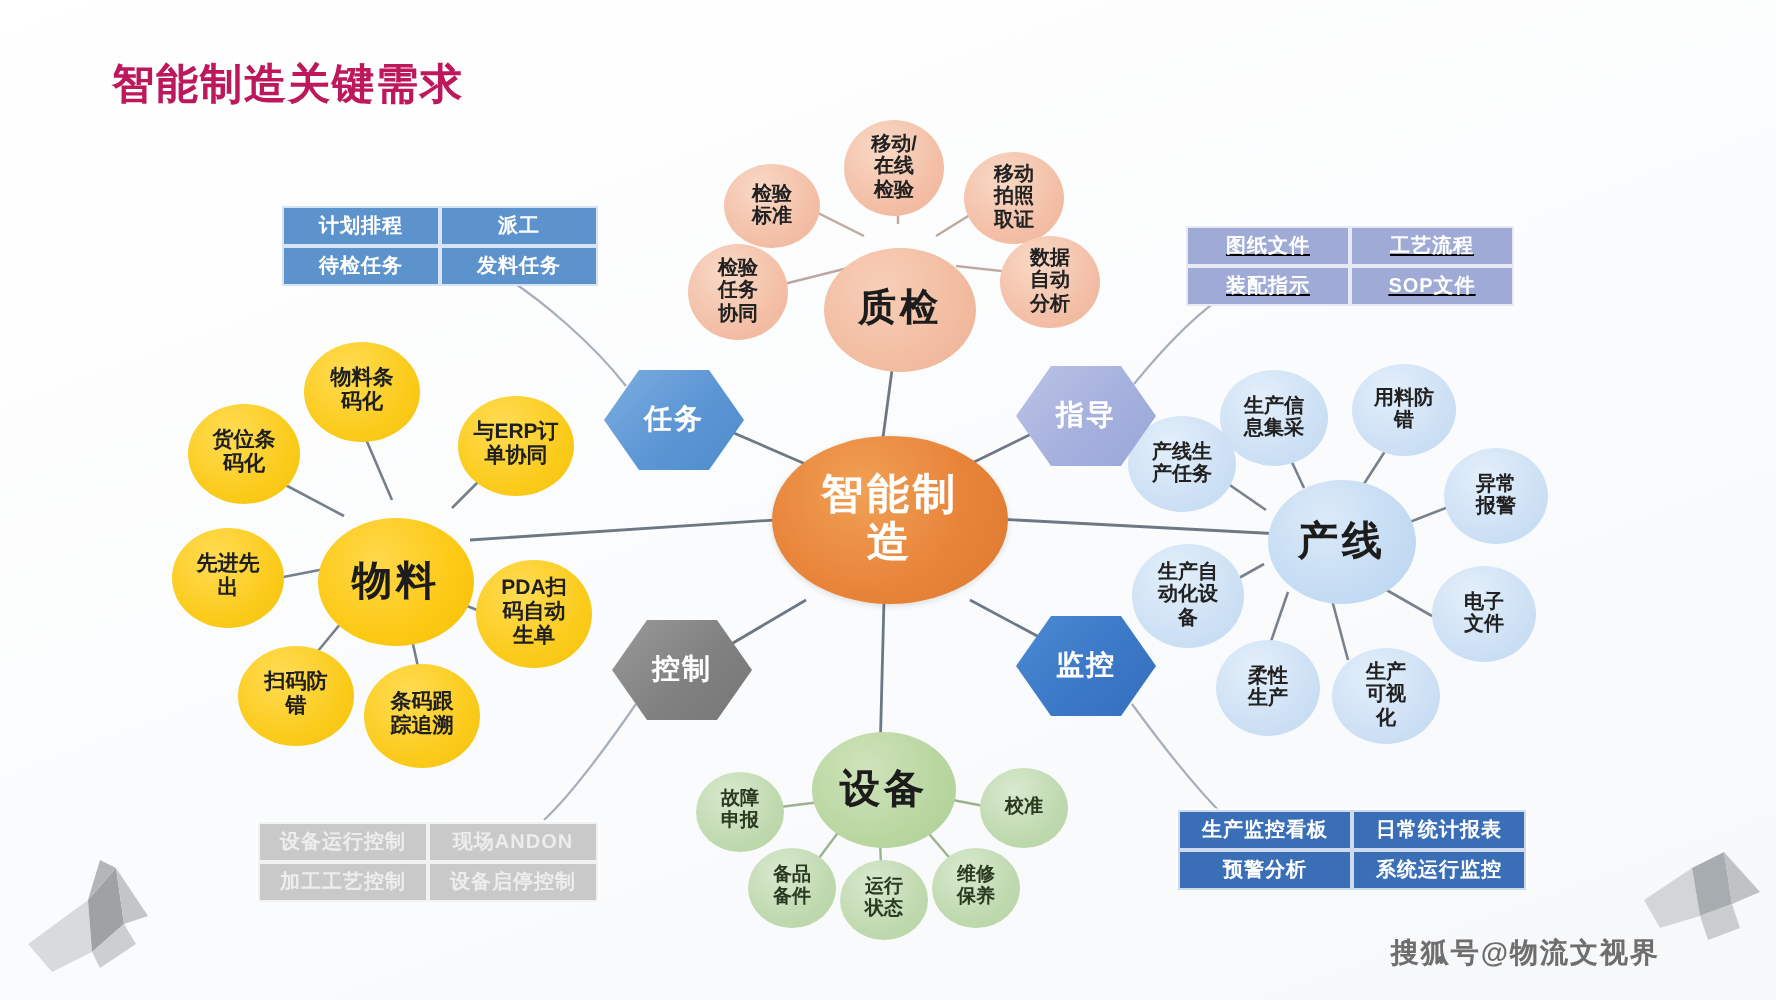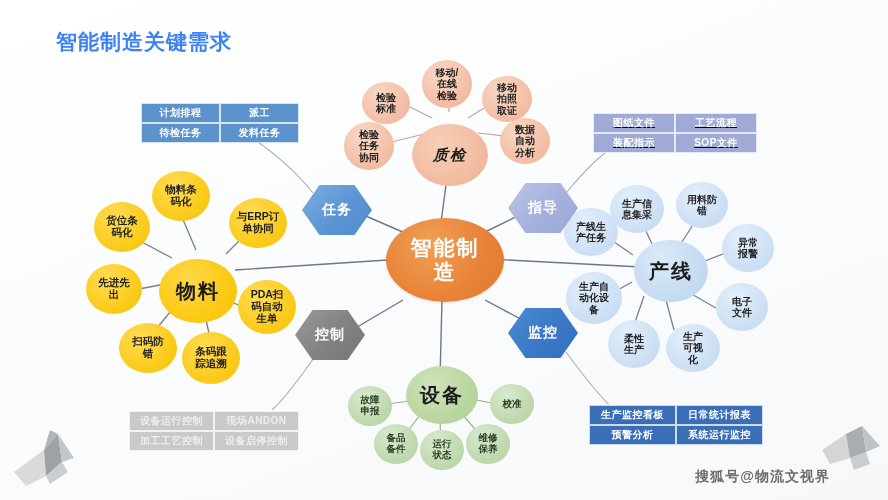--- a/index.html
+++ b/index.html
@@ -23,21 +23,21 @@
     inset: 0;
     background: linear-gradient(160deg, #ffffff 0%, #fbfcfd 45%, #f7f8fa 100%);
     pointer-events: none;
   }
   #title {
     position: absolute;
     left: 56px;
     top: 28px;
     font-size: 21px;
     font-weight: bold;
-    color: #3b82f6;
+    color: #be185d;
     letter-spacing: 1px;
     z-index: 40;
     white-space: nowrap;
   }
   svg#wires {
     position: absolute;
     left: 0; top: 0;
     width: 888px; height: 500px;
     z-index: 5;
   }
@@ -67,21 +67,21 @@
     letter-spacing: 2px;
     box-shadow: 0 1px 3px rgba(0,0,0,.12);
   }
   
   .hub-material {
     background: radial-gradient(circle at 38% 32%, #ffd84a 0%, #fcc914 60%, #f3bf08 100%);
     font-size: 20px; letter-spacing: 2px; color: #1c1c1c;
   }
   .hub-qc {
     background: radial-gradient(circle at 38% 32%, #f7cfb8 0%, #f2bda1 60%, #eeb194 100%);
-    font-size: 15px; letter-spacing: 2px; color: #1c1c1c; font-style: italic;
+    font-size: 19px; letter-spacing: 2px; color: #1c1c1c;
   }
   .hub-line {
     background: radial-gradient(circle at 38% 32%, #dceaf8 0%, #c5dcf3 60%, #b9d4ef 100%);
     font-size: 20px; letter-spacing: 2px; color: #1c1c1c;
   }
   .hub-equip {
     background: radial-gradient(circle at 38% 32%, #cfe3bb 0%, #b9d6a0 60%, #aed094 100%);
     font-size: 20px; letter-spacing: 2px; color: #1c1c1c;
   }
   
@@ -233,21 +233,21 @@
 
   <div class="hex hex-task" style="left:302px; top:184px; width:70px; height:52px;">
     <span>任务</span>
   </div>
   <div class="hex hex-guide" style="left:508px; top:182px; width:70px; height:52px;">
     <span>指导</span>
   </div>
   <div class="hex hex-mon" style="left:508px; top:307px; width:70px; height:52px;">
     <span>监控</span>
   </div>
-  <div class="hex hex-ctrl" style="left:295px; top:309px; width:70px; height:52px;justify-content:center;">
+  <div class="hex hex-ctrl" style="left:306px; top:309px; width:70px; height:52px;justify-content:center;">
     <span>控制</span>
   </div>
 
   <div class="labelbox box-task" style="left:140px; top:102px; width:160px; height:40px;">
     <div class="cell">计划排程</div>
     <div class="cell">派工</div>
     <div class="cell">待检任务</div>
     <div class="cell">发料任务</div>
   </div>
 

